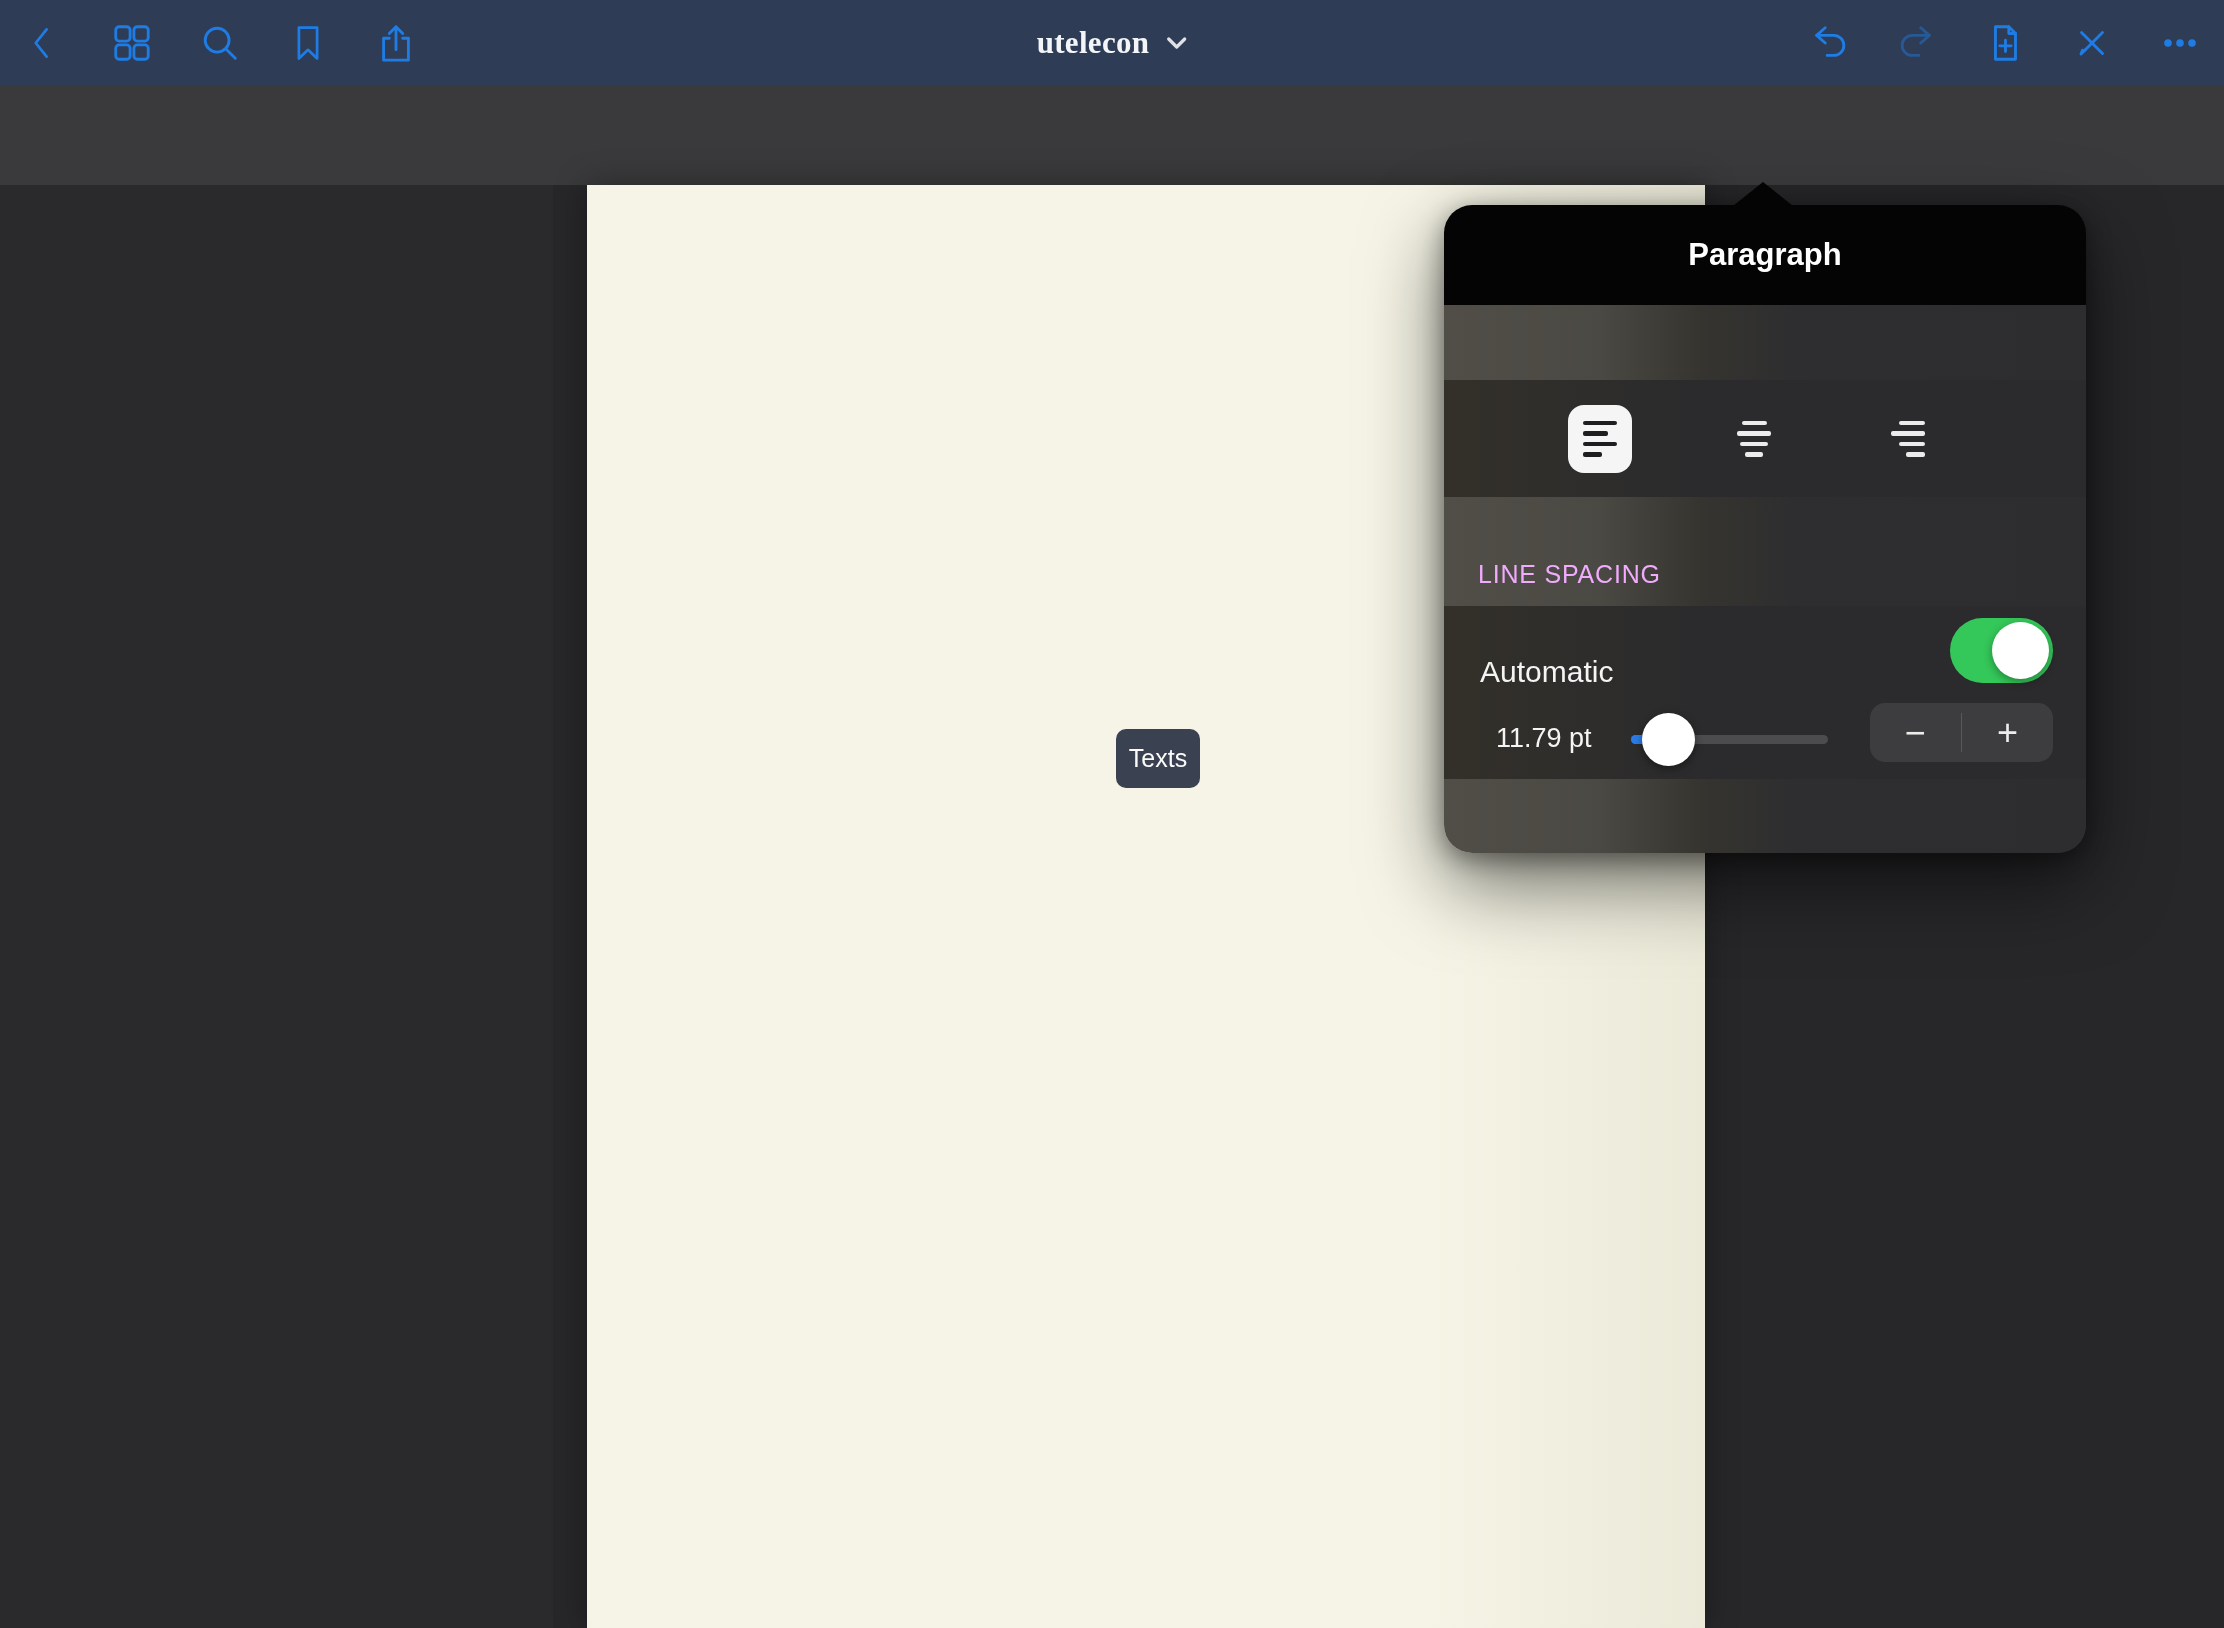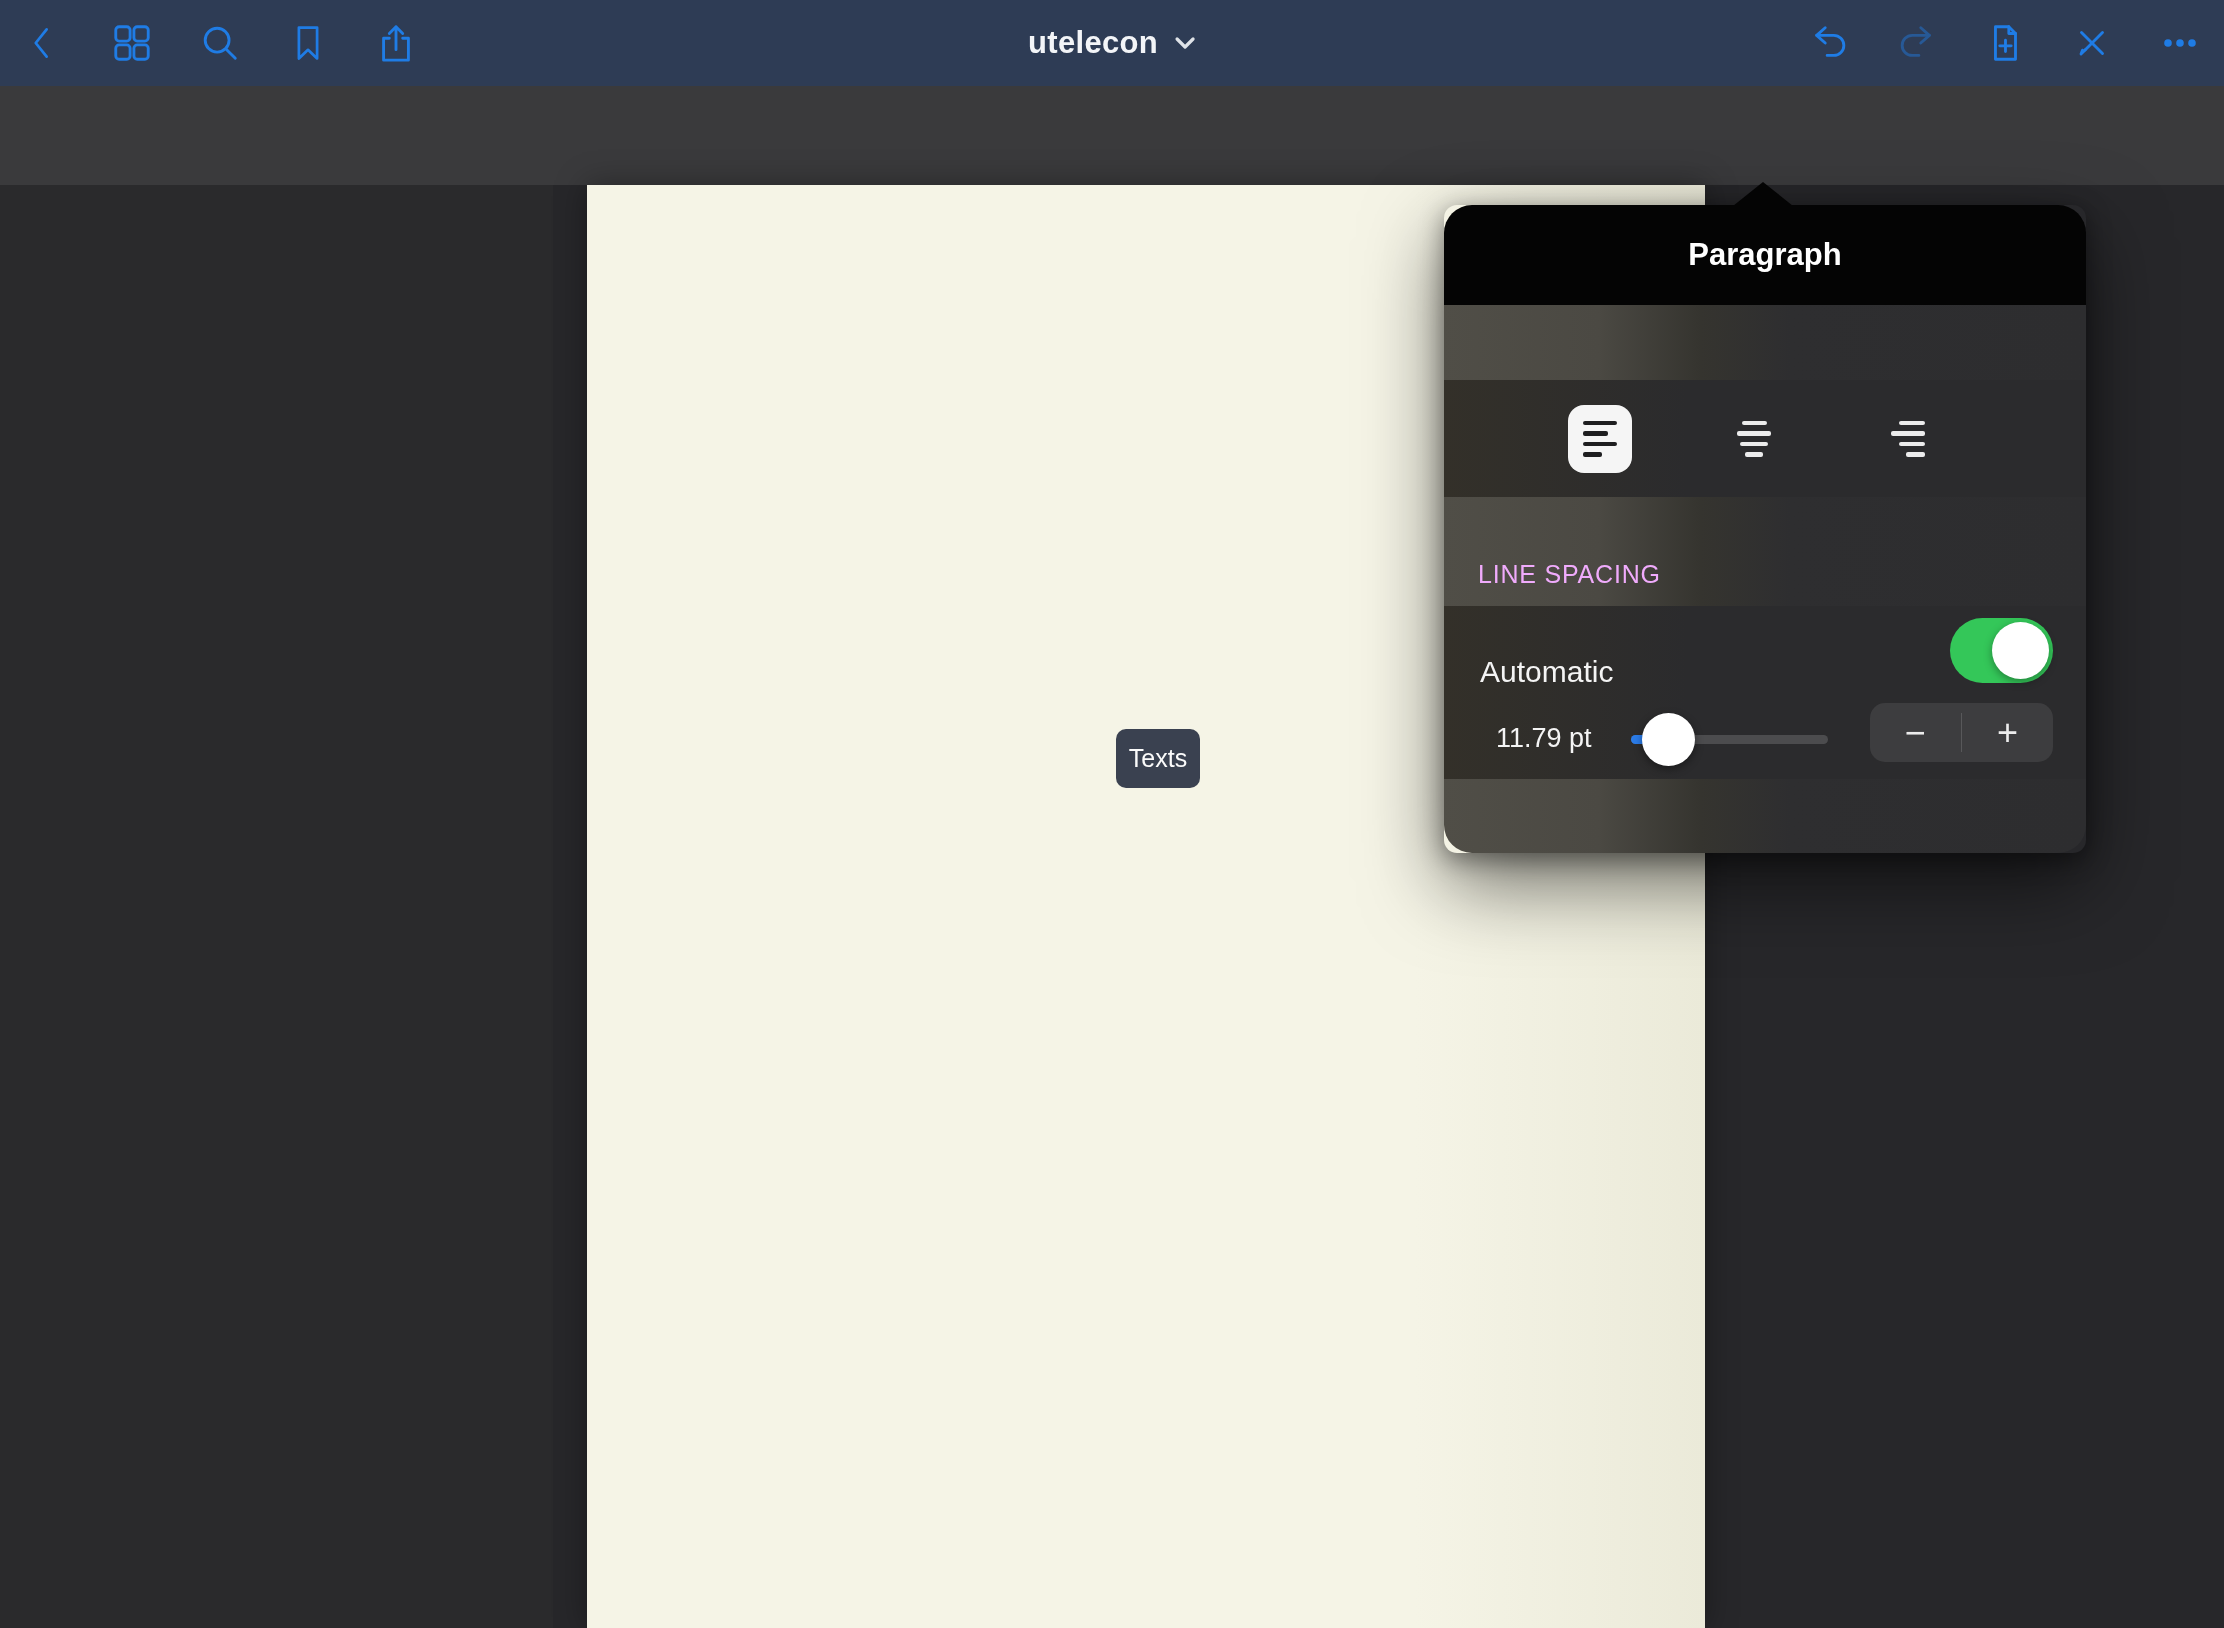--- a/index.html
+++ b/index.html
@@ -9,21 +9,21 @@
   
   .nav{position:absolute;left:0;top:0;width:2224px;height:86px;background:#2e3c55;}
   .nav .icon-btn{position:absolute;top:43px;transform:translate(-50%,-50%);
        width:56px;height:56px;display:flex;align-items:center;justify-content:center;
        background:none;border:none;padding:0;cursor:pointer;}
   .nav svg{stroke:#1f7ce5;fill:none;stroke-width:3;stroke-linecap:round;stroke-linejoin:round;}
   .nav .dots circle{fill:#1f7ce5;stroke:none;}
   .nav .disabled svg{opacity:.45;}
   .title-wrap{position:absolute;left:50%;top:43px;transform:translate(-50%,-50%);
        display:flex;align-items:center;gap:16px;cursor:pointer;}
-  .title-wrap .t{color:#f3f5f8;font-size:31px;font-weight:700;letter-spacing:.3px;}
+  .title-wrap .t{color:#f3f5f8;font-size:31px;font-weight:700;letter-spacing:.3px;font-family:Liberation Serif, serif;}
   .title-wrap svg{stroke:#dfe3e8;fill:none;stroke-width:3.2;stroke-linecap:round;stroke-linejoin:round;}
 
   
   .toolbar{position:absolute;left:0;top:86px;width:2224px;height:99px;background:#3a3a3c;}
   .tool{position:absolute;top:135px;transform:translate(-50%,-50%);width:62px;height:62px;
         display:flex;align-items:center;justify-content:center;background:none;border:none;padding:0;cursor:pointer;}
   .tool svg{stroke:#e9e9e9;fill:none;stroke-width:2.7;stroke-linecap:round;stroke-linejoin:round;}
   .tb-divider{position:absolute;top:104px;width:2px;height:62px;background:#4e4e50;border-radius:1px;}
   .text-tool-btn{position:absolute;left:1135px;top:135px;transform:translate(-50%,-50%);
         width:48px;height:48px;border-radius:10px;background:#2273e0;border:none;cursor:pointer;
@@ -60,21 +60,21 @@
   .canvas{position:absolute;left:0;top:185px;width:2224px;height:1443px;background:#27272a;}
   .canvas .left-strip{position:absolute;left:0;top:0;width:553px;height:100%;background:#2a2a2c;}
   .page{position:absolute;left:539px;top:0;width:1118px;height:100%;
         background:linear-gradient(to right,#f5f4e6 0%,#f5f4e6 74%,#ebead9 100%);
         box-shadow:0 0 30px rgba(0,0,0,.35);margin-left:48px;}
   .text-object{position:absolute;left:529px;top:544px;width:84px;height:59px;border-radius:10px;
         background:#3a4150;color:#fbfbfb;font-size:25px;display:flex;align-items:center;
         justify-content:center;cursor:pointer;}
 
   
-  .popover{position:absolute;left:1444px;top:205px;width:642px;height:648px;border-radius:13px;
+  .popover{position:absolute;left:1444px;top:205px;width:642px;height:648px;border-radius:28px;
         box-shadow:0 30px 80px rgba(0,0,0,.55),0 6px 24px rgba(0,0,0,.4);}
   .popover .arrow{position:absolute;left:289px;top:-23px;width:0;height:0;
         border-left:30px solid transparent;border-right:30px solid transparent;
         border-bottom:24px solid #040404;}
   .pop-header{position:absolute;left:0;top:0;width:100%;height:100px;background:#040404;
         border-radius:28px 28px 0 0;display:flex;align-items:center;justify-content:center;}
   .pop-header .t{color:#ffffff;font-size:31px;font-weight:600;}
   .pop-band{position:absolute;left:0;width:100%;
         background:linear-gradient(to right,#504e47 0%,#4b4943 24%,#35342f 40%,#2e2e30 54%,#2d2d2f 100%);}
   .band1{top:100px;height:75px;}

